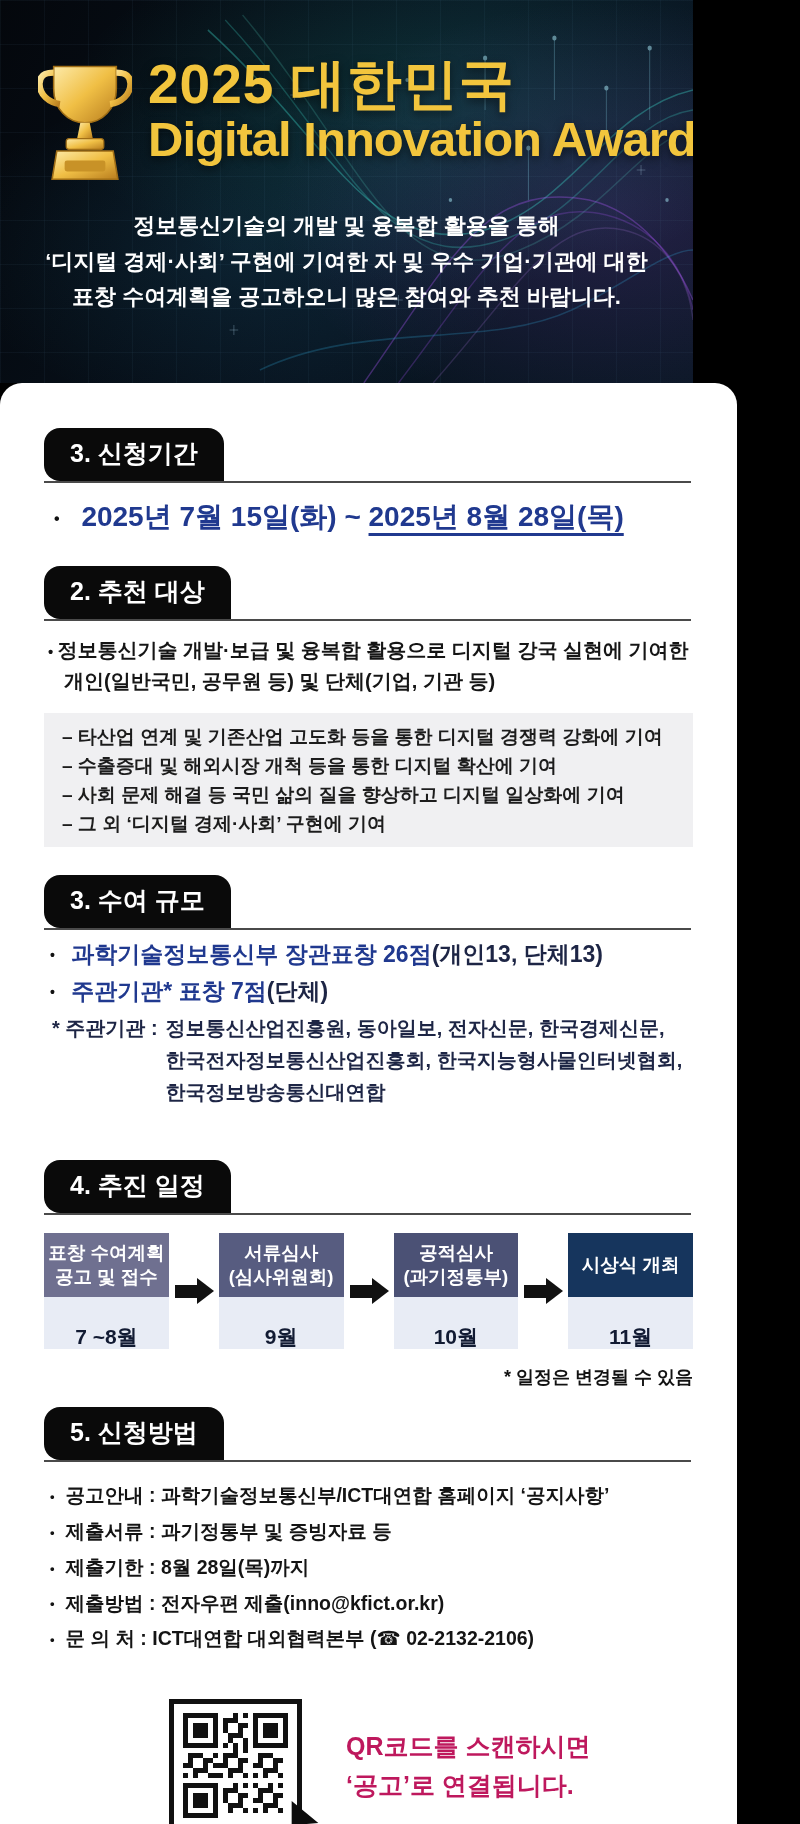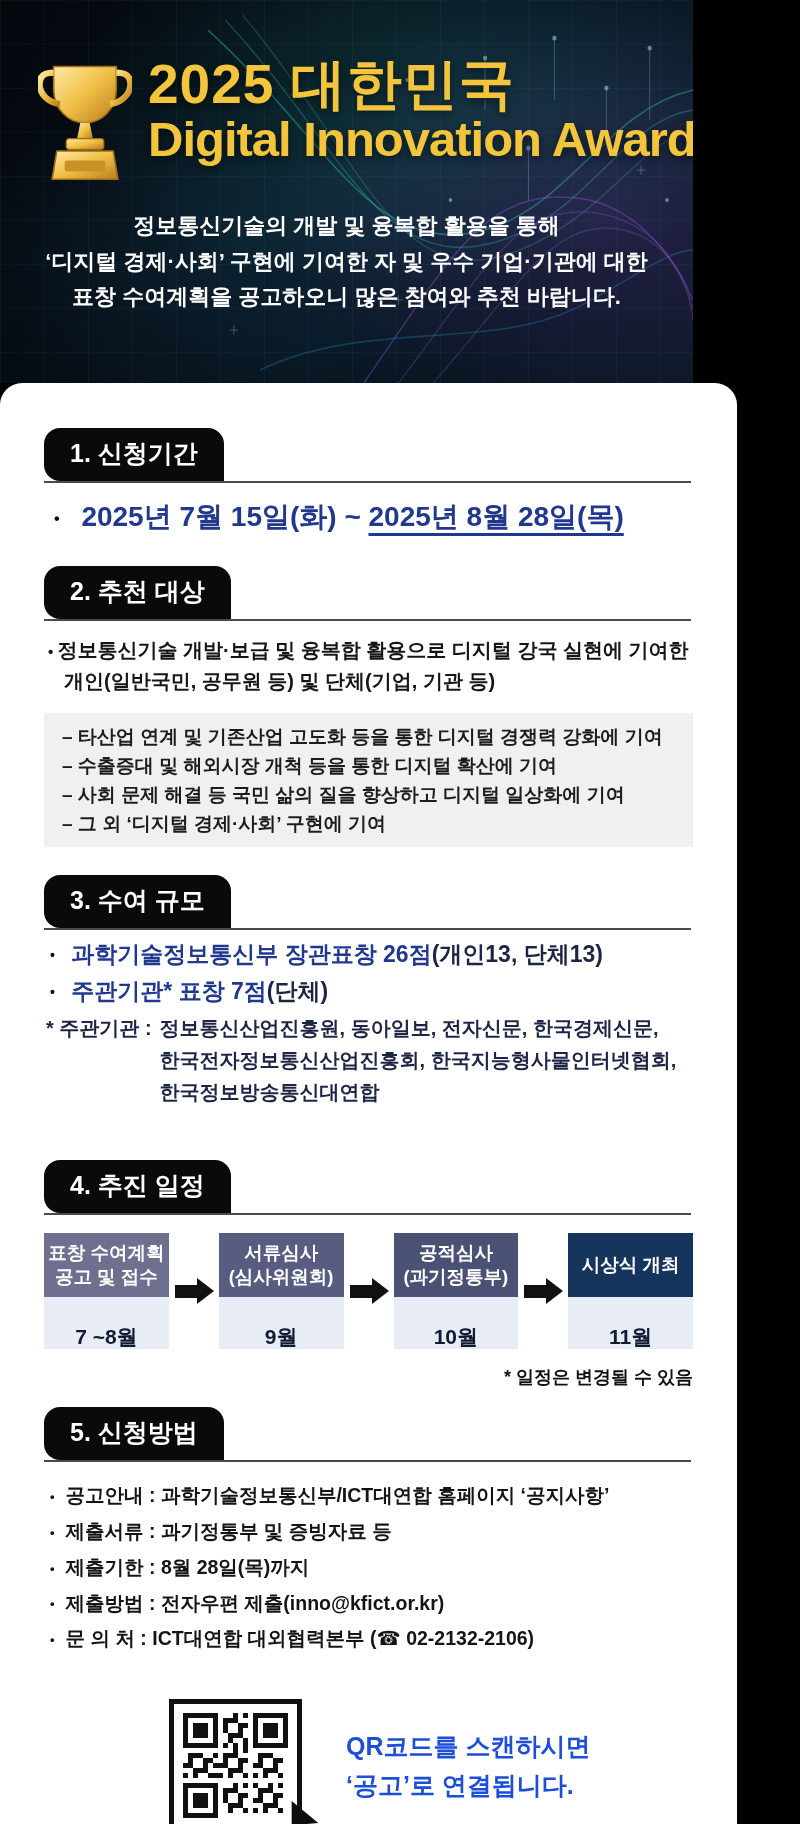--- a/index.html
+++ b/index.html
@@ -49,21 +49,21 @@
            padding-left:16px; text-indent:-16px; max-width:660px; }
   .intro::before { content:"• "; font-size:15px; }
   .graybox { background:#f0f0f2; margin-top:14px; padding:9px 18px; }
   .graybox div { font-size:19px; font-weight:600; color:#1c1c1c; line-height:29px; white-space:nowrap; overflow:hidden; }
   .graybox div::before { content:"– "; }
 
   .sec3 { margin-top:28px; }
   .award { margin:8px 0 0 4px; font-size:23px; line-height:1.42; color:#1d2545; font-weight:700; white-space:nowrap; }
   .award::before { content:"•"; color:#111; font-size:14px; vertical-align:middle; margin:0 10px 0 2px; }
   .award .main { color:#20398f; font-weight:800; }
-  .footnote { display:flex; margin:6px 0 0 2px; font-size:20px; font-weight:600; color:#1d2545; line-height:1.58; }
+  .footnote { display:flex; margin:6px 0 0 8px; font-size:20px; font-weight:600; color:#1d2545; line-height:1.58; }
   .footnote .label { white-space:nowrap; margin-right:8px; }
   .footnote .lines div { white-space:nowrap; }
 
   .sec4 { margin-top:52px; }
   .timeline { display:flex; align-items:center; justify-content:space-between; margin-top:18px; }
   .step { width:126px; }
   .step-head { height:64px; display:flex; flex-direction:column; align-items:center; justify-content:center;
                color:#fff; font-size:18.5px; font-weight:700; line-height:1.3; text-align:center; white-space:nowrap; }
   .step-month { height:52px; background:#e8ecf5; color:#121b33; font-size:21px; font-weight:800;
                 display:flex; align-items:flex-start; justify-content:center; padding-top:26px; }
@@ -76,21 +76,21 @@
   .methods { margin:16px 0 0 6px; }
   .methods div { font-size:19.5px; font-weight:600; color:#141414; line-height:34px; white-space:nowrap; overflow:hidden; }
   .methods div::before { content:"•"; font-size:13px; vertical-align:middle; margin-right:11px; }
 
   
   .qr-row { display:flex; align-items:center; margin:42px 0 0 125px; }
   .qr-box { position:relative; border:5px solid #111; background:#fff; padding:9px; }
   .qr-grid { display:grid; grid-template-columns:repeat(21,5px); grid-template-rows:repeat(21,5px); }
   .qr-grid i { background:#fff; } .qr-grid i.d { background:#111; }
   .cursor { position:absolute; right:-28px; bottom:-16px; width:40px; height:44px; }
-  .qr-caption { margin-left:44px; font-size:25px; font-weight:800; color:#1d4ed8; line-height:1.55; }
+  .qr-caption { margin-left:44px; font-size:25px; font-weight:800; color:#be185d; line-height:1.55; }
 </style>
 </head>
 <body>
 
 <div class="page">
 
   <div class="hero">
     <svg class="waves" viewBox="0 0 800 383" preserveAspectRatio="none">
       <g fill="none" stroke-width="1.6">
         <path d="M240,30 C380,140 430,260 560,230 C660,205 700,110 800,90" stroke="rgba(64,224,208,.35)"></path>
@@ -152,21 +152,21 @@
       <div>정보통신기술의 개발 및 융복합 활용을 통해</div>
       <div>‘디지털 경제·사회’ 구현에 기여한 자 및 우수 기업·기관에 대한</div>
       <div>표창 수여계획을 공고하오니 많은 참여와 추천 바랍니다.</div>
     </div>
   </div>
 
   <div class="card">
 
     <section>
       <div class="sec-head">
-          <div class="badge">1. 신청기간</div>
+          <div class="badge">3. 신청기간</div>
         </div>
       <div class="period nw">
         <span>2025년 7월 15일(화)</span><span> ~ </span><span class="u">2025년 8월 28일(목)</span>
       </div>
     </section>
 
     <section class="sec2">
       <div class="sec-head">
           <div class="badge">2. 추천 대상</div>
         </div>

